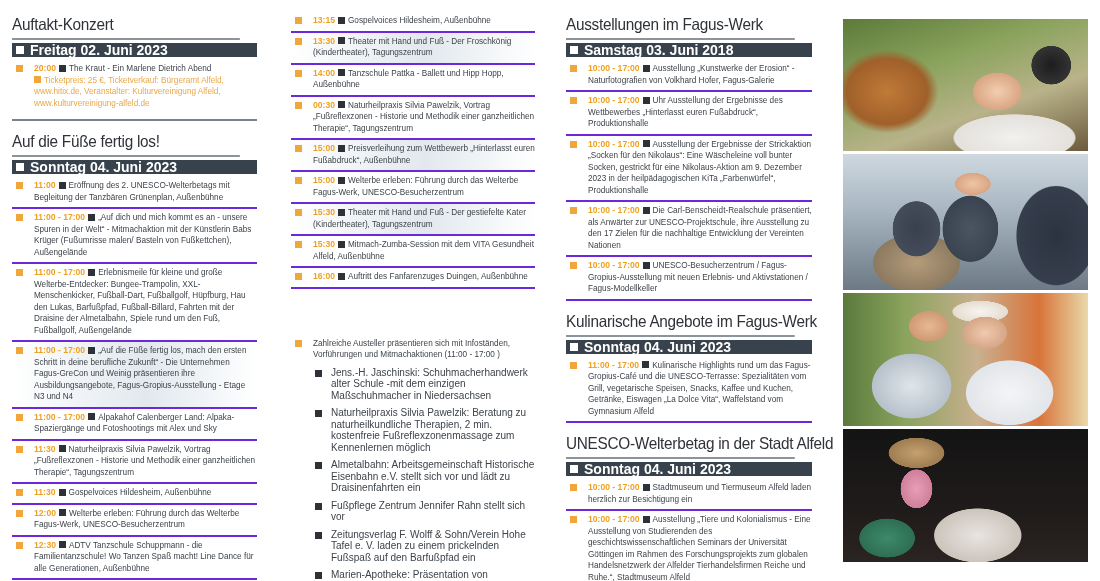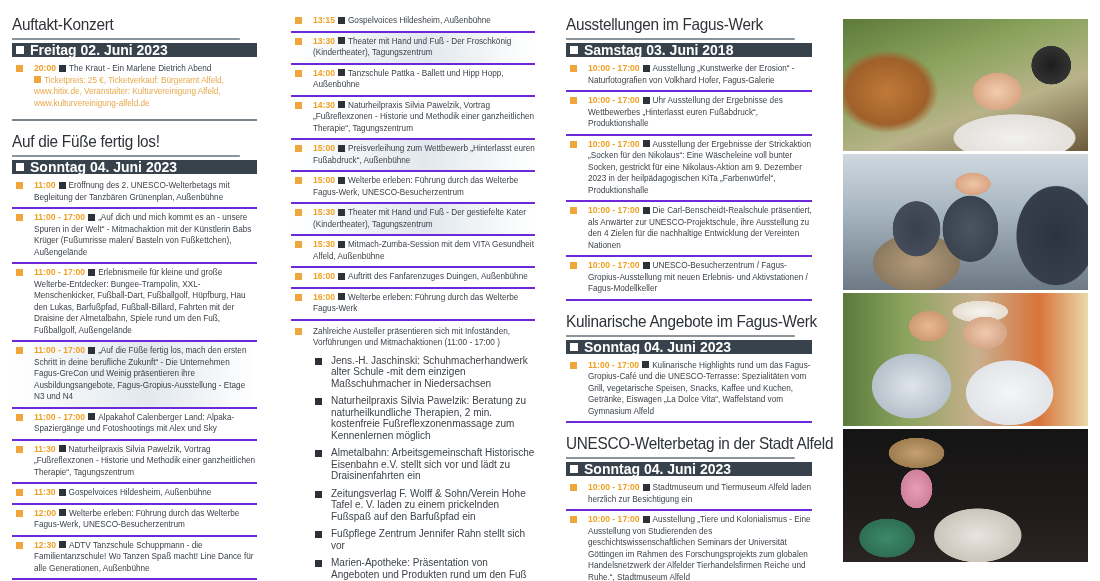--- a/index.html
+++ b/index.html
@@ -105,50 +105,49 @@
   <div class="item"><span class="osq"></span><span class="time">12:30</span><span class="dsq"></span><span>ADTV Tanzschule Schuppmann - die Familientanzschule! Wo Tanzen Spaß macht! Line Dance für alle Generationen, Außenbühne</span></div>
   <div class="item"><span class="time">12:30</span><span class="dsq"></span><span>AMEOS Klinikum Alfeld, Fachliche Leitung Physiotheraphie, Bernd Cierpka, Vortrag „Fussgesundheit“, Tagungszentrum</span></div>
 
 </div>
 
 <div class="col" id="col2">
   <div style="height:12px"></div>
   <div class="item"><span class="osq"></span><span class="time">13:15</span><span class="dsq"></span><span>Gospelvoices Hildesheim, Außenbühne</span></div>
   <div class="item shade"><span class="osq"></span><span class="time">13:30</span><span class="dsq"></span><span>Theater mit Hand und Fuß - Der Froschkönig (Kindertheater), Tagungszentrum</span></div>
   <div class="item"><span class="osq"></span><span class="time">14:00</span><span class="dsq"></span><span>Tanzschule Pattka - Ballett und Hipp Hopp, Außenbühne</span></div>
-  <div class="item"><span class="osq"></span><span class="time">14:30</span><span class="dsq"></span><span>Naturheilpraxis Silvia Pawelzik, Vortrag „Fußreflexzonen - Historie und Methodik einer ganzheitlichen Therapie“, Tagungszentrum</span></div>
+  <div class="item"><span class="osq"></span><span class="time">00:30</span><span class="dsq"></span><span>Naturheilpraxis Silvia Pawelzik, Vortrag „Fußreflexzonen - Historie und Methodik einer ganzheitlichen Therapie“, Tagungszentrum</span></div>
   <div class="item shade"><span class="osq"></span><span class="time">15:00</span><span class="dsq"></span><span>Preisverleihung zum Wettbewerb „Hinterlasst euren Fußabdruck“, Außenbühne</span></div>
   <div class="item"><span class="osq"></span><span class="time">15:00</span><span class="dsq"></span><span>Welterbe erleben: Führung durch das Welterbe Fagus-Werk, UNESCO-Besucherzentrum</span></div>
   <div class="item shade"><span class="osq"></span><span class="time">15:30</span><span class="dsq"></span><span>Theater mit Hand und Fuß - Der gestiefelte Kater (Kindertheater), Tagungszentrum</span></div>
   <div class="item"><span class="osq"></span><span class="time">15:30</span><span class="dsq"></span><span>Mitmach-Zumba-Session mit dem VITA Gesundheit Alfeld, Außenbühne</span></div>
   <div class="item"><span class="osq"></span><span class="time">16:00</span><span class="dsq"></span><span>Auftritt des Fanfarenzuges Duingen, Außenbühne</span></div>
-  <div class="item"><span class="osq"></span><span class="time">16:00</span><span class="dsq"></span><span>Welterbe erleben: Führung durch das Welterbe Fagus-Werk</span></div>
 
-  <div class="item last" style="padding-top:5px;"><span class="osq" style="top:7px"></span><span>Zahlreiche Austeller präsentieren sich mit Infoständen, Vorführungen und Mitmachaktionen (11:00 - 17:00 )</span></div>
+  <div class="item last" style="padding-top:5px;margin-top:44px;"><span class="osq" style="top:7px"></span><span>Zahlreiche Austeller präsentieren sich mit Infoständen, Vorführungen und Mitmachaktionen (11:00 - 17:00 )</span></div>
   <div class="subitem"><span class="dsq2"></span><span>Jens.-H. Jaschinski: Schuhmacherhandwerk alter Schule -mit dem einzigen Maßschuhmacher in Niedersachsen</span></div>
   <div class="subitem"><span class="dsq2"></span><span>Naturheilpraxis Silvia Pawelzik: Beratung zu naturheilkundliche Therapien, 2 min. kostenfreie Fußreflexzonenmassage zum Kennenlernen möglich</span></div>
   <div class="subitem"><span class="dsq2"></span><span>Almetalbahn: Arbeitsgemeinschaft Historische Eisenbahn e.V. stellt sich vor und lädt zu Draisinenfahrten ein</span></div>
+  <div class="subitem"><span class="dsq2"></span><span>Fußpflege Zentrum Jennifer Rahn stellt sich vor</span></div>
   <div class="subitem"><span class="dsq2"></span><span>Zeitungsverlag F. Wolff &amp; Sohn/Verein Hohe Tafel e. V. laden zu einem prickelnden Fußspaß auf den Barfußpfad ein</span></div>
-  <div class="subitem"><span class="dsq2"></span><span>Fußpflege Zentrum Jennifer Rahn stellt sich vor</span></div>
   <div class="subitem"><span class="dsq2"></span><span>Marien-Apotheke: Präsentation von Angeboten und Produkten rund um den Fuß</span></div>
   <div class="subitem"><span class="dsq2"></span><span>VITA Gesundheit: Information und Beratung rund um den Fuß und osteopathische Angebote</span></div>
 
 </div>
 
 <div class="col" id="col3">
   <div style="height:14px"></div>
   <h2 class="sec-title">Ausstellungen im Fagus-Werk</h2>
   <div class="day-bar">
     <span class="sq"></span>
     <span>Samstag 03. Juni 2018</span>
   </div>
   <div class="item"><span class="osq"></span><span class="time">10:00 - 17:00</span><span class="dsq"></span><span>Ausstellung „Kunstwerke der Erosion“ - Naturfotografien von Volkhard Hofer, Fagus-Galerie</span></div>
   <div class="item"><span class="osq"></span><span class="time">10:00 - 17:00</span><span class="dsq"></span><span>Uhr Ausstellung der Ergebnisse des Wettbewerbes „Hinterlasst euren Fußabdruck“, Produktionshalle</span></div>
   <div class="item"><span class="osq"></span><span class="time">10:00 - 17:00</span><span class="dsq"></span><span>Ausstellung der Ergebnisse der Strickaktion „Socken für den Nikolaus“: Eine Wäscheleine voll bunter Socken, gestrickt für eine Nikolaus-Aktion am 9. Dezember 2023 in der heilpädagogischen KiTa „Farbenwürfel“, Produktionshalle</span></div>
-  <div class="item"><span class="osq"></span><span class="time">10:00 - 17:00</span><span class="dsq"></span><span>Die Carl-Benscheidt-Realschule  präsentiert, als Anwärter zur UNESCO-Projektschule, ihre Ausstellung zu den 4 Zielen für die nachhaltige Entwicklung der Vereinten Nationen</span></div>
+  <div class="item"><span class="osq"></span><span class="time">10:00 - 17:00</span><span class="dsq"></span><span>Die Carl-Benscheidt-Realschule  präsentiert, als Anwärter zur UNESCO-Projektschule, ihre Ausstellung zu den 17 Zielen für die nachhaltige Entwicklung der Vereinten Nationen</span></div>
   <div class="item"><span class="osq"></span><span class="time">10:00 - 17:00</span><span class="dsq"></span><span>UNESCO-Besucherzentrum / Fagus-Gropius-Ausstellung mit neuen Erlebnis- und Aktivstationen / Fagus-Modellkeller</span></div>
 
   <div style="height:10px"></div>
   <h2 class="sec-title">Kulinarische Angebote im Fagus-Werk</h2>
   <div class="day-bar">
     <span class="sq"></span>
     <span>Sonntag 04. Juni 2023</span>
   </div>
   <div class="item"><span class="osq"></span><span class="time">11:00 - 17:00</span><span class="dsq"></span><span>Kulinarische Highlights rund um das Fagus-Gropius-Café und die UNESCO-Terrasse: Spezialitäten vom Grill, vegetarische Speisen, Snacks, Kaffee und Kuchen, Getränke, Eiswagen „La Dolce Vita“, Waffelstand vom Gymnasium Alfeld</span></div>
 

